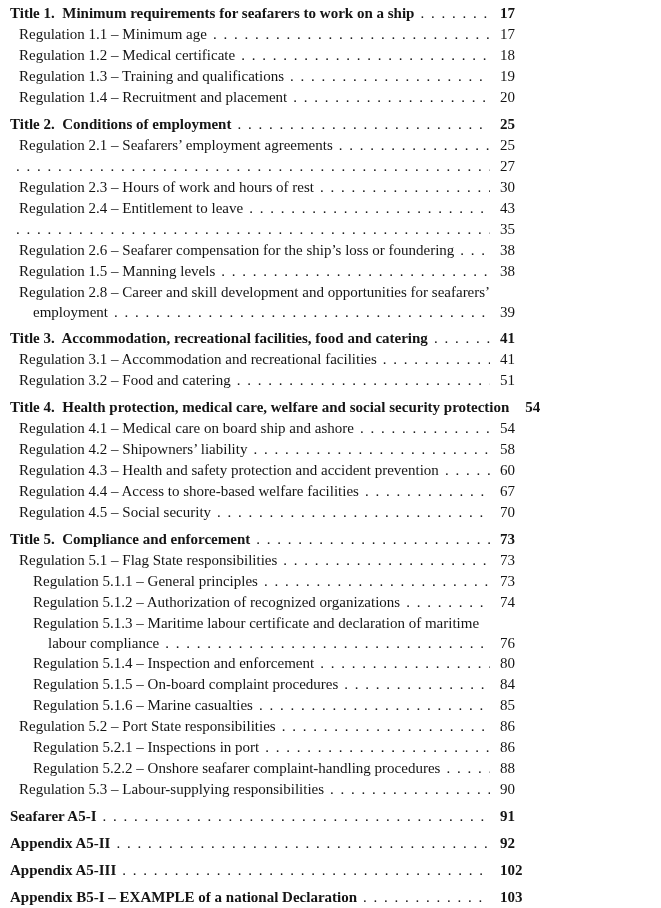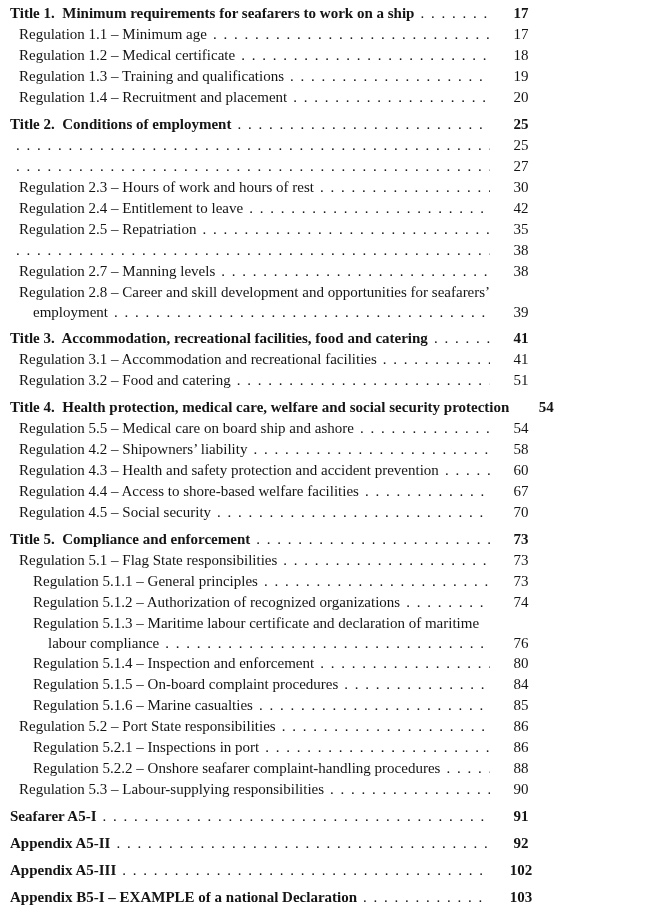--- a/index.html
+++ b/index.html
@@ -38,21 +38,21 @@
     overflow: hidden;
     white-space: nowrap;
     margin: 0 10px 0 6px;
     letter-spacing: 1.5px;
     font-weight: normal;
     color: #141414;
   }
   .page-num {
     flex: none;
     width: 42px;
-    text-align: center;
+    text-align: left;
   }
 </style>
 </head>
 <body>
 
 <div class="page">
   <div class="toc">
       <div class="row heading">
         <span class="label indent0">Title 1.  Minimum requirements for seafarers to work on a ship</span>
         <span class="leader">. . . . . . . . . . . . . . . . . . . . . . . . . . . . . . . . . . . . . . . . . . . . . . . . . . . . . . . . . . . . . . . . . . . . . . . . . . . . . . . . . . . . . . . . . . . . . . . . . . . . . . . . . . . . . . . . . . . . . . . . . . . . . . . . . . . . . . . . . . . . . . . . . . . . . . </span>
@@ -77,48 +77,49 @@
         <span class="label indent1">Regulation 1.4 – Recruitment and placement</span>
         <span class="leader">. . . . . . . . . . . . . . . . . . . . . . . . . . . . . . . . . . . . . . . . . . . . . . . . . . . . . . . . . . . . . . . . . . . . . . . . . . . . . . . . . . . . . . . . . . . . . . . . . . . . . . . . . . . . . . . . . . . . . . . . . . . . . . . . . . . . . . . . . . . . . . . . . . . . . . </span>
         <span class="page-num">20</span>
       </div>
       <div class="row heading">
         <span class="label indent0">Title 2.  Conditions of employment</span>
         <span class="leader">. . . . . . . . . . . . . . . . . . . . . . . . . . . . . . . . . . . . . . . . . . . . . . . . . . . . . . . . . . . . . . . . . . . . . . . . . . . . . . . . . . . . . . . . . . . . . . . . . . . . . . . . . . . . . . . . . . . . . . . . . . . . . . . . . . . . . . . . . . . . . . . . . . . . . . </span>
         <span class="page-num">25</span>
       </div>
       <div class="row">
+        <span class="label indent1">Regulation 2.1 – Seafarers’ employment agreements</span>
         <span class="leader">. . . . . . . . . . . . . . . . . . . . . . . . . . . . . . . . . . . . . . . . . . . . . . . . . . . . . . . . . . . . . . . . . . . . . . . . . . . . . . . . . . . . . . . . . . . . . . . . . . . . . . . . . . . . . . . . . . . . . . . . . . . . . . . . . . . . . . . . . . . . . . . . . . . . . . </span>
         <span class="page-num">25</span>
       </div>
       <div class="row">
         <span class="leader">. . . . . . . . . . . . . . . . . . . . . . . . . . . . . . . . . . . . . . . . . . . . . . . . . . . . . . . . . . . . . . . . . . . . . . . . . . . . . . . . . . . . . . . . . . . . . . . . . . . . . . . . . . . . . . . . . . . . . . . . . . . . . . . . . . . . . . . . . . . . . . . . . . . . . . </span>
         <span class="page-num">27</span>
       </div>
       <div class="row">
         <span class="label indent1">Regulation 2.3 – Hours of work and hours of rest</span>
         <span class="leader">. . . . . . . . . . . . . . . . . . . . . . . . . . . . . . . . . . . . . . . . . . . . . . . . . . . . . . . . . . . . . . . . . . . . . . . . . . . . . . . . . . . . . . . . . . . . . . . . . . . . . . . . . . . . . . . . . . . . . . . . . . . . . . . . . . . . . . . . . . . . . . . . . . . . . . </span>
         <span class="page-num">30</span>
       </div>
       <div class="row">
         <span class="label indent1">Regulation 2.4 – Entitlement to leave</span>
         <span class="leader">. . . . . . . . . . . . . . . . . . . . . . . . . . . . . . . . . . . . . . . . . . . . . . . . . . . . . . . . . . . . . . . . . . . . . . . . . . . . . . . . . . . . . . . . . . . . . . . . . . . . . . . . . . . . . . . . . . . . . . . . . . . . . . . . . . . . . . . . . . . . . . . . . . . . . . </span>
-        <span class="page-num">42</span>
-      </div>
-      <div class="row">
-        <span class="label indent1">Regulation 2.5 – Repatriation</span>
+        <span class="page-num">43</span>
+      </div>
+      <div class="row">
         <span class="leader">. . . . . . . . . . . . . . . . . . . . . . . . . . . . . . . . . . . . . . . . . . . . . . . . . . . . . . . . . . . . . . . . . . . . . . . . . . . . . . . . . . . . . . . . . . . . . . . . . . . . . . . . . . . . . . . . . . . . . . . . . . . . . . . . . . . . . . . . . . . . . . . . . . . . . . </span>
         <span class="page-num">35</span>
       </div>
       <div class="row">
+        <span class="label indent1">Regulation 2.6 – Seafarer compensation for the ship’s loss or foundering</span>
         <span class="leader">. . . . . . . . . . . . . . . . . . . . . . . . . . . . . . . . . . . . . . . . . . . . . . . . . . . . . . . . . . . . . . . . . . . . . . . . . . . . . . . . . . . . . . . . . . . . . . . . . . . . . . . . . . . . . . . . . . . . . . . . . . . . . . . . . . . . . . . . . . . . . . . . . . . . . . </span>
         <span class="page-num">38</span>
       </div>
       <div class="row">
-        <span class="label indent1">Regulation 2.7 – Manning levels</span>
+        <span class="label indent1">Regulation 1.5 – Manning levels</span>
         <span class="leader">. . . . . . . . . . . . . . . . . . . . . . . . . . . . . . . . . . . . . . . . . . . . . . . . . . . . . . . . . . . . . . . . . . . . . . . . . . . . . . . . . . . . . . . . . . . . . . . . . . . . . . . . . . . . . . . . . . . . . . . . . . . . . . . . . . . . . . . . . . . . . . . . . . . . . . </span>
         <span class="page-num">38</span>
       </div>
       <div class="row">
         <span class="label indent1">Regulation 2.8 – Career and skill development and opportunities for seafarers’</span>
       </div>
       <div class="row cont">
         <span class="label indent2">employment</span>
         <span class="leader">. . . . . . . . . . . . . . . . . . . . . . . . . . . . . . . . . . . . . . . . . . . . . . . . . . . . . . . . . . . . . . . . . . . . . . . . . . . . . . . . . . . . . . . . . . . . . . . . . . . . . . . . . . . . . . . . . . . . . . . . . . . . . . . . . . . . . . . . . . . . . . . . . . . . . . </span>
         <span class="page-num">39</span>
@@ -137,21 +138,21 @@
         <span class="label indent1">Regulation 3.2 – Food and catering</span>
         <span class="leader">. . . . . . . . . . . . . . . . . . . . . . . . . . . . . . . . . . . . . . . . . . . . . . . . . . . . . . . . . . . . . . . . . . . . . . . . . . . . . . . . . . . . . . . . . . . . . . . . . . . . . . . . . . . . . . . . . . . . . . . . . . . . . . . . . . . . . . . . . . . . . . . . . . . . . . </span>
         <span class="page-num">51</span>
       </div>
       <div class="row heading">
         <span class="label indent0">Title 4.  Health protection, medical care, welfare and social security protection</span>
         <span class="leader">. . . . . . . . . . . . . . . . . . . . . . . . . . . . . . . . . . . . . . . . . . . . . . . . . . . . . . . . . . . . . . . . . . . . . . . . . . . . . . . . . . . . . . . . . . . . . . . . . . . . . . . . . . . . . . . . . . . . . . . . . . . . . . . . . . . . . . . . . . . . . . . . . . . . . . </span>
         <span class="page-num">54</span>
       </div>
       <div class="row">
-        <span class="label indent1">Regulation 5.5 – Medical care on board ship and ashore</span>
+        <span class="label indent1">Regulation 4.1 – Medical care on board ship and ashore</span>
         <span class="leader">. . . . . . . . . . . . . . . . . . . . . . . . . . . . . . . . . . . . . . . . . . . . . . . . . . . . . . . . . . . . . . . . . . . . . . . . . . . . . . . . . . . . . . . . . . . . . . . . . . . . . . . . . . . . . . . . . . . . . . . . . . . . . . . . . . . . . . . . . . . . . . . . . . . . . . </span>
         <span class="page-num">54</span>
       </div>
       <div class="row">
         <span class="label indent1">Regulation 4.2 – Shipowners’ liability</span>
         <span class="leader">. . . . . . . . . . . . . . . . . . . . . . . . . . . . . . . . . . . . . . . . . . . . . . . . . . . . . . . . . . . . . . . . . . . . . . . . . . . . . . . . . . . . . . . . . . . . . . . . . . . . . . . . . . . . . . . . . . . . . . . . . . . . . . . . . . . . . . . . . . . . . . . . . . . . . . </span>
         <span class="page-num">58</span>
       </div>
       <div class="row">
         <span class="label indent1">Regulation 4.3 – Health and safety protection and accident prevention</span>

